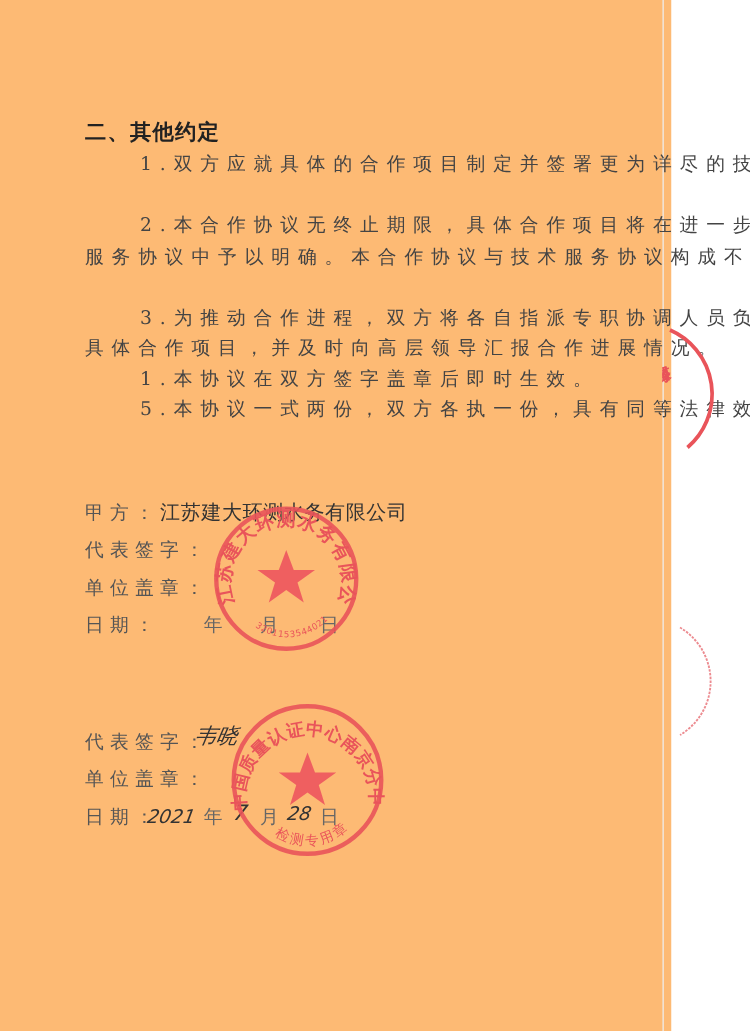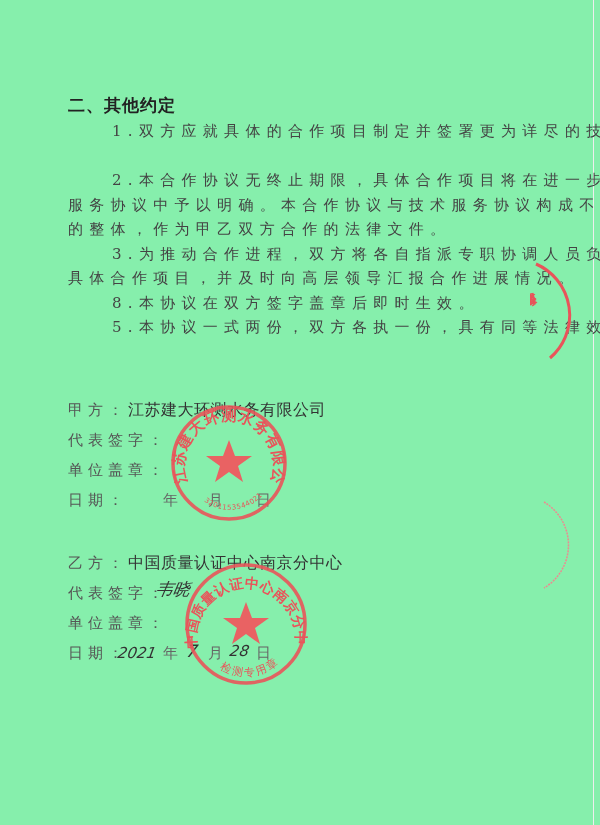--- a/index.html
+++ b/index.html
@@ -1,20 +1,20 @@
 <!DOCTYPE html>
 <html><head>
 <meta charset="utf-8">
 <style>
   html, body { margin: 0; padding: 0; }
   body {
     width: 600px; height: 825px; background: #ffffff; position: relative; overflow: hidden;
     font-family: "DejaVu Serif", "Liberation Serif", serif; color: #3a3a3a;
   }
-  .page { position: absolute; left: 0; top: 0; width: 600px; height: 825px; background: #86efac; }
+  .page { position: absolute; left: 0; top: 0; width: 537px; height: 825px; background: #fdba74; }
   .right-edge { position: absolute; right: 6px; top: 0; width: 1px; height: 825px; background: #eeeeee; }
   .heading {
     position: absolute; left: 68px; top: 94px; font-size: 17px; font-weight: bold; color: #222;
     font-family: "DejaVu Sans", "Liberation Sans", sans-serif; letter-spacing: 1px;
   }
   .clause-line {
     position: absolute; left: 68px; width: 446px; font-size: 15px; letter-spacing: 6.3px;
     white-space: nowrap; color: #444; height: 22px; line-height: 22px;
   }
   .indent { padding-left: 44px; }
@@ -37,26 +37,25 @@
 
 <div class="page">
   <div class="right-edge"></div>
 
   <div class="heading">二、其他约定</div>
 
   <div class="clause-line indent" style="top:120px">1.双方应就具体的合作项目制定并签署更为详尽的技术服务</div>
 
   <div class="clause-line indent" style="top:169px">2.本合作协议无终止期限，具体合作项目将在进一步的技术</div>
   <div class="clause-line" style="top:194px">服务协议中予以明确。本合作协议与技术服务协议构成不可分割</div>
-  <div class="clause-line" style="top:218px">的整体，作为甲乙双方合作的法律文件。</div>
 
   <div class="clause-line indent" style="top:243px">3.为推动合作进程，双方将各自指派专职协调人员负责商谈</div>
   <div class="clause-line" style="top:267px">具体合作项目，并及时向高层领导汇报合作进展情况。</div>
 
-  <div class="clause-line indent" style="top:292px">8.本协议在双方签字盖章后即时生效。</div>
+  <div class="clause-line indent" style="top:292px">1.本协议在双方签字盖章后即时生效。</div>
 
   <div class="clause-line indent" style="top:316px">5.本协议一式两份，双方各执一份，具有同等法律效力。</div>
 
   <div class="sig-label" style="top:399px">
     <span>甲方：</span><span class="party-name">江苏建大环测水务有限公司</span>
   </div>
   <div class="sig-label" style="top:429px">代表签字：</div>
   <div class="sig-label" style="top:459px">单位盖章：</div>
   <div class="sig-label" style="top:489px">日期：</div>
   <div class="date-unit" style="left:163px; top:489px">年</div>
@@ -71,23 +70,20 @@
     <circle cx="59" cy="59" r="56" fill="none" stroke="#e9545a" stroke-width="3.5" opacity="0.9"></circle>
     <polygon points="59,36 65,52 82,52 68,62 73,78 59,68 45,78 50,62 36,52 53,52" fill="#ee5a5f" opacity="0.95"></polygon>
     <text font-size="15" fill="#e9545a" font-family="DejaVu Sans, sans-serif" font-weight="bold" letter-spacing="1">
       <textPath href="#arcA" startOffset="2">江苏建大环测水务有限公司</textPath>
     </text>
     <text font-size="7" fill="#e9545a" font-family="DejaVu Sans, sans-serif" letter-spacing="0.5">
       <textPath href="#arcAb" startOffset="8">3201153544021</textPath>
     </text>
   </svg>
 
-  <div class="sig-label" style="top:552px">
-    <span>乙方：</span><span class="party-name">中国质量认证中心南京分中心</span>
-  </div>
   <div class="sig-label" style="top:582px">代表签字：</div>
   <div class="handwriting" style="left:156px; top:578px">韦晓</div>
   <div class="sig-label" style="top:612px">单位盖章：</div>
   <div class="sig-label" style="top:642px">日期：</div>
   <div class="handwriting" style="left:118px; top:642px; font-size:15px">2021</div>
   <div class="date-unit" style="left:163px; top:642px">年</div>
   <div class="handwriting" style="left:187px; top:640px">7</div>
   <div class="date-unit" style="left:208px; top:642px">月</div>
   <div class="handwriting" style="left:230px; top:640px; font-size:15px">28</div>
   <div class="date-unit" style="left:256px; top:642px">日</div>

